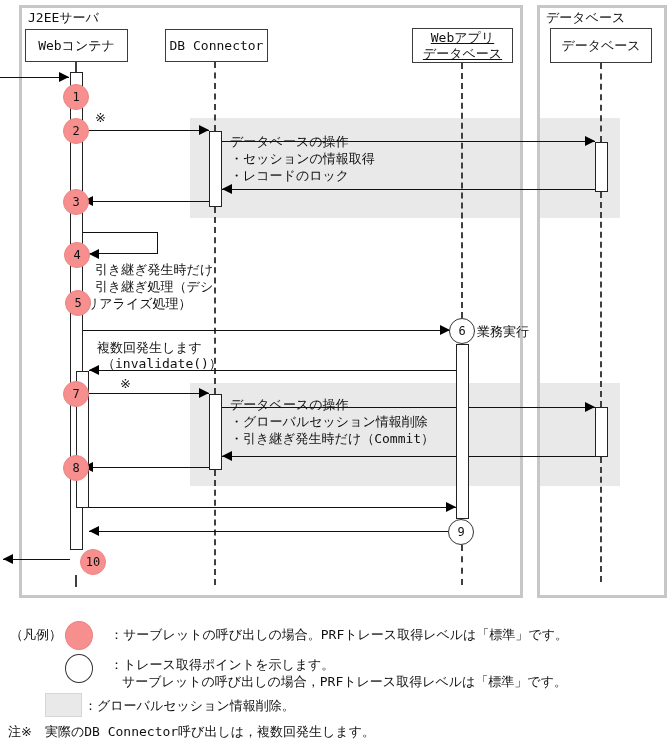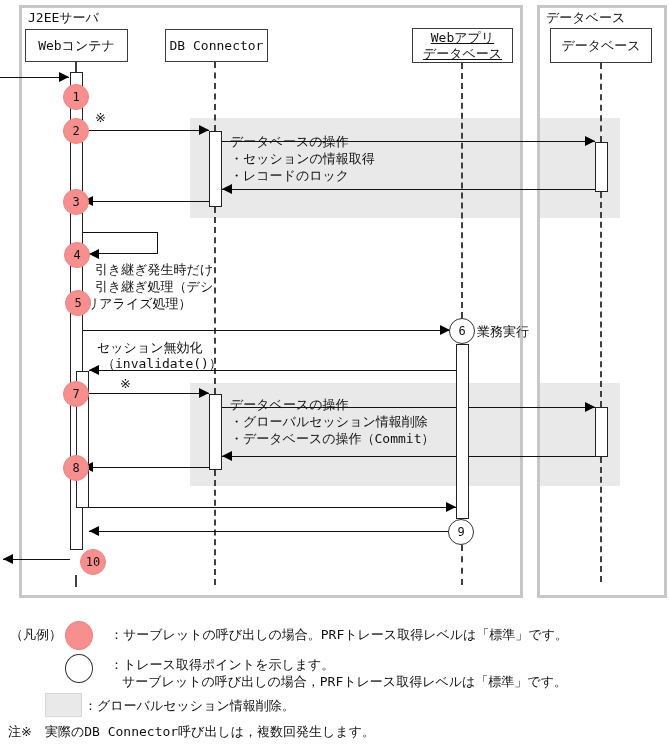--- a/index.html
+++ b/index.html
@@ -142,26 +142,26 @@
   <div class="abs lbl" style="left:230px;top:134px;">データベースの操作</div>
   <div class="abs lbl" style="left:230px;top:151px;">・セッションの情報取得</div>
   <div class="abs lbl" style="left:230px;top:168px;">・レコードのロック</div>
 
   <div class="abs lbl" style="left:95px;top:262px;">引き継ぎ発生時だけ</div>
   <div class="abs lbl" style="left:95px;top:279px;">引き継ぎ処理（デシ</div>
   <div class="abs lbl" style="left:86px;top:296px;">リアライズ処理）</div>
 
   <div class="abs lbl" style="left:477px;top:324px;">業務実行</div>
 
-  <div class="abs lbl" style="left:97px;top:340px;">セッション無効化</div>
+  <div class="abs lbl" style="left:97px;top:340px;">複数回発生します</div>
   <div class="abs lbl" style="left:102px;top:356px;">（invalidate()）</div>
 
   <div class="abs lbl" style="left:230px;top:397px;">データベースの操作</div>
   <div class="abs lbl" style="left:230px;top:414px;">・グローバルセッション情報削除</div>
-  <div class="abs lbl" style="left:230px;top:431px;">・データベースの操作（Commit）</div>
+  <div class="abs lbl" style="left:230px;top:431px;">・引き継ぎ発生時だけ（Commit）</div>
 
   <div class="abs lbl" style="left:10px;top:627px;">（凡例）</div>
   <div class="abs legend-ellipse legend-pink" style="left:65px;top:621px;"></div>
   <div class="abs lbl" style="left:110px;top:627px;">：サーブレットの呼び出しの場合。PRFトレース取得レベルは「標準」です。</div>
 
   <div class="abs legend-ellipse legend-white" style="left:65px;top:654px;"></div>
   <div class="abs lbl" style="left:110px;top:657px;">：トレース取得ポイントを示します。</div>
   <div class="abs lbl" style="left:122px;top:674px;">サーブレットの呼び出しの場合，PRFトレース取得レベルは「標準」です。</div>
 
   <div class="abs legend-gray" style="left:45px;top:693px;width:37px;height:24px;"></div>

